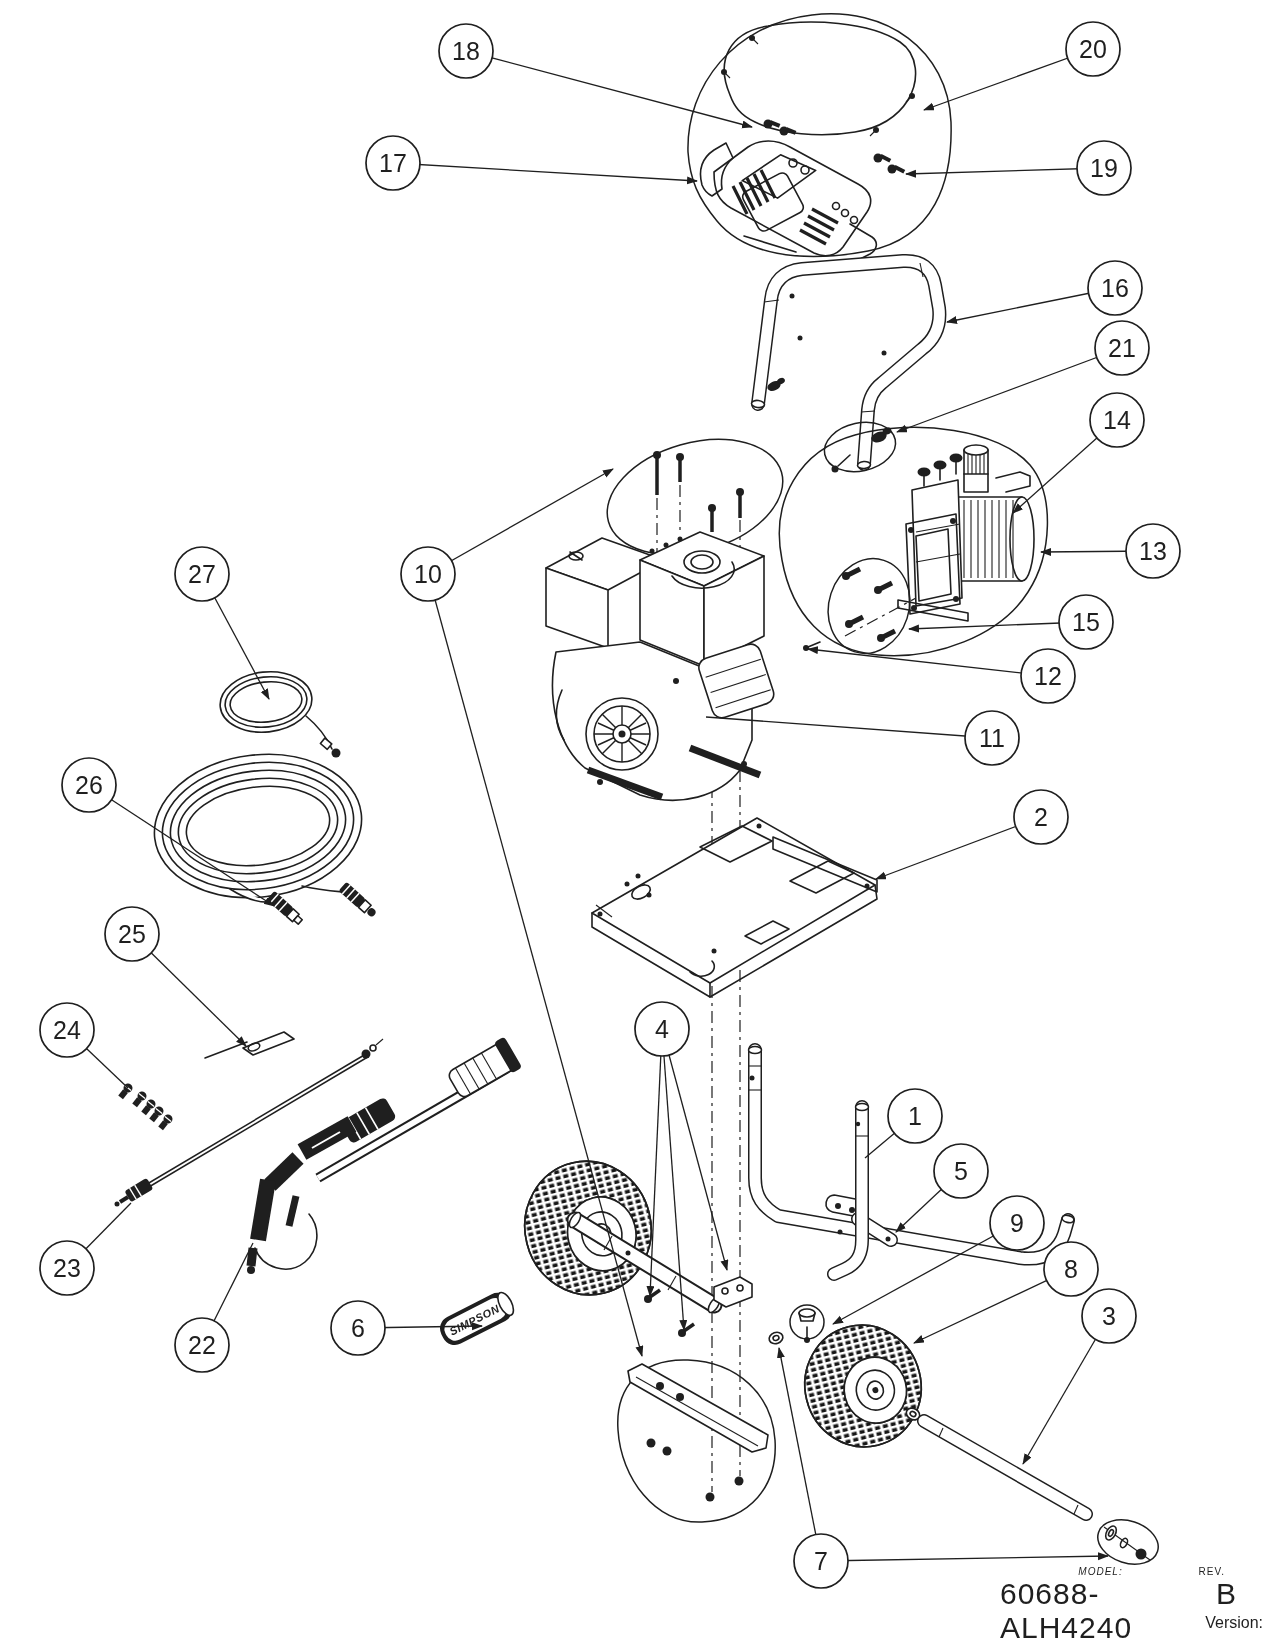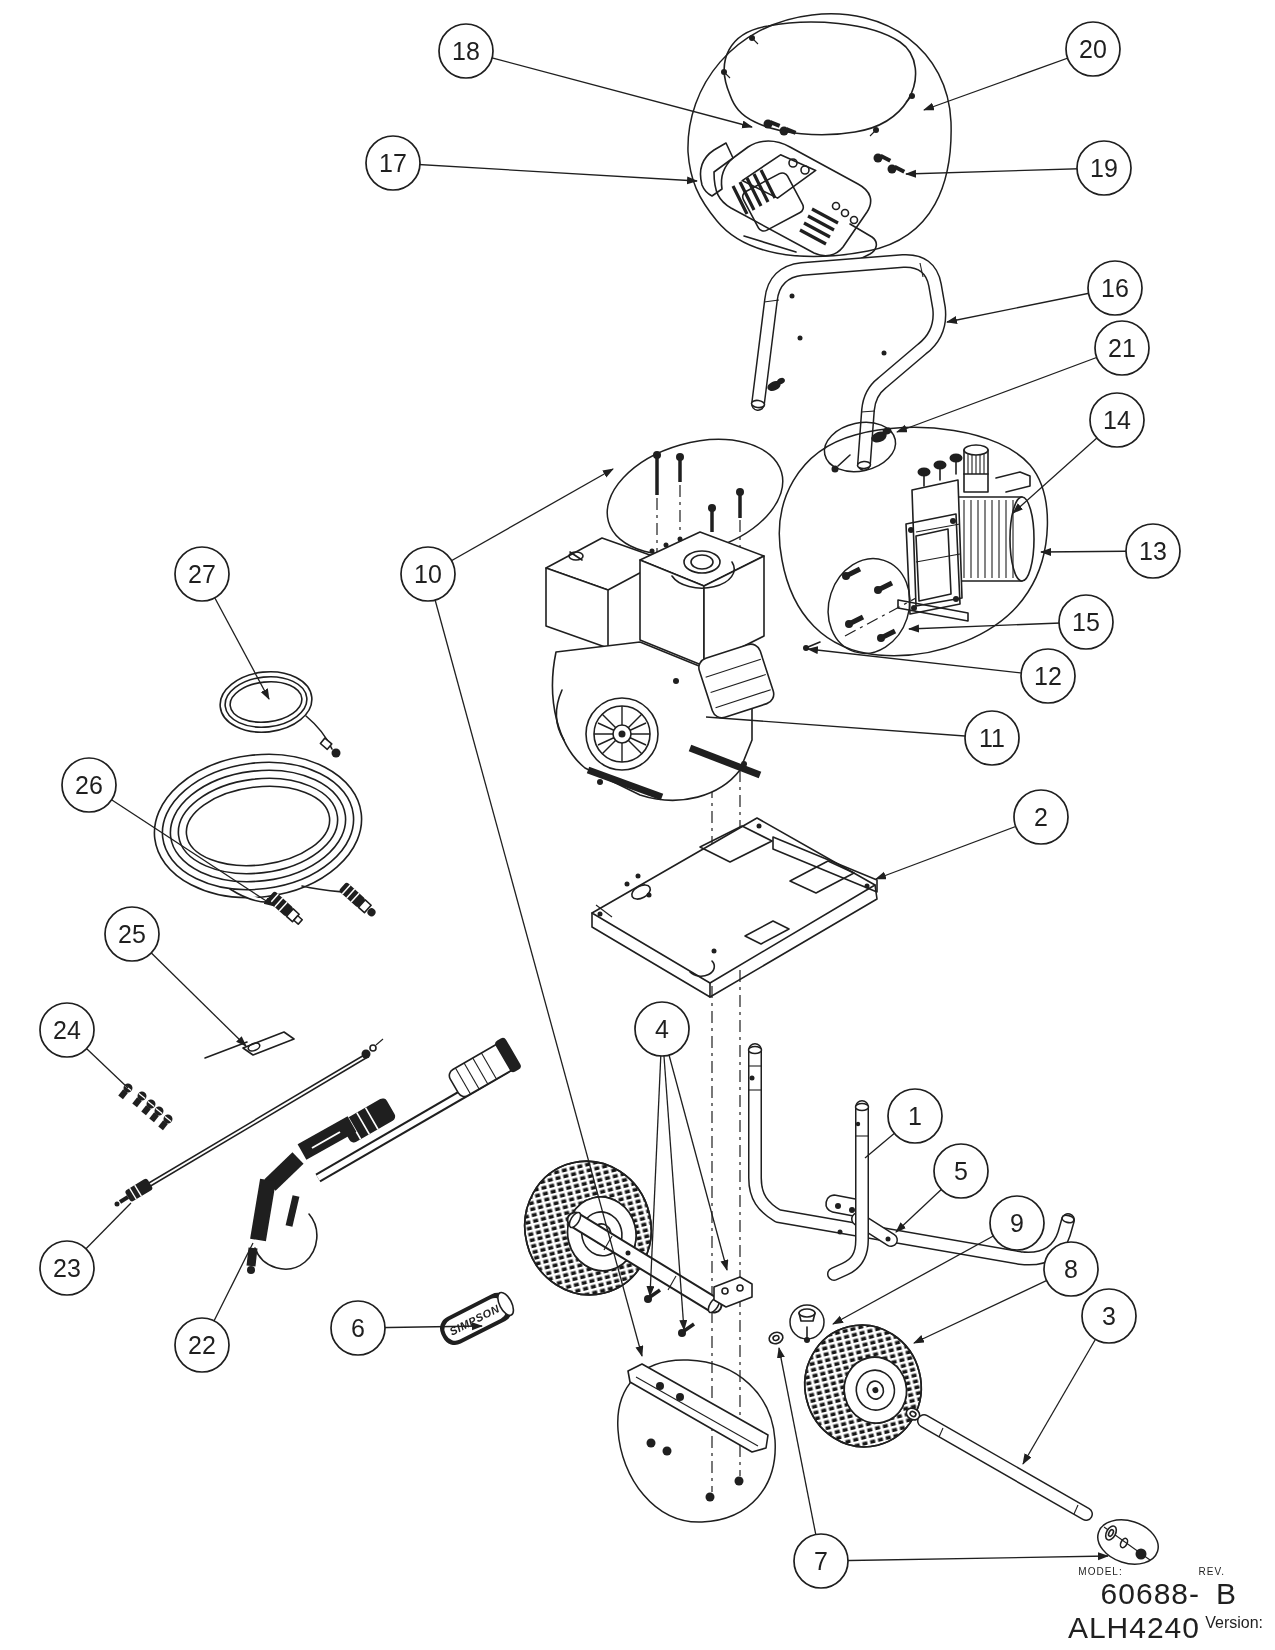--- a/index.html
+++ b/index.html
@@ -659,19 +659,19 @@
         </g>
         <g>
           <line x1="202" y1="574" x2="269" y2="699" class="leader" marker-end="url(#arrow)"></line>
           <circle cx="202" cy="574" r="27" class="bubble"></circle>
           <text x="202" y="583" class="bubble-num">27</text>
         </g>
       </g>
 </svg>
 
 <div>
-  <div class="footer-small" style="left:1008px;top:1566px;width:185px;text-align:center;">MODEL:</div>
-  <div class="footer-big" style="left:1000px;top:1577px;width:200px;text-align:right;">60688-ALH4240</div>
+  <div class="footer-small" style="left:1008px;top:1566px;width:185px;text-align:center;font-style:italic;">MODEL:</div>
+  <div class="footer-big" style="left:1000px;top:1577px;width:200px;text-align:left;">60688-ALH4240</div>
   <div class="footer-small" style="left:1180px;top:1566px;width:45px;text-align:right;">REV.</div>
   <div class="footer-big" style="left:1204px;top:1577px;width:45px;text-align:center;">B</div>
   <div class="footer-mid" style="left:1150px;top:1614px;width:113px;text-align:right;">Version:</div>
 </div>
 </div>
 
 </body></html>

